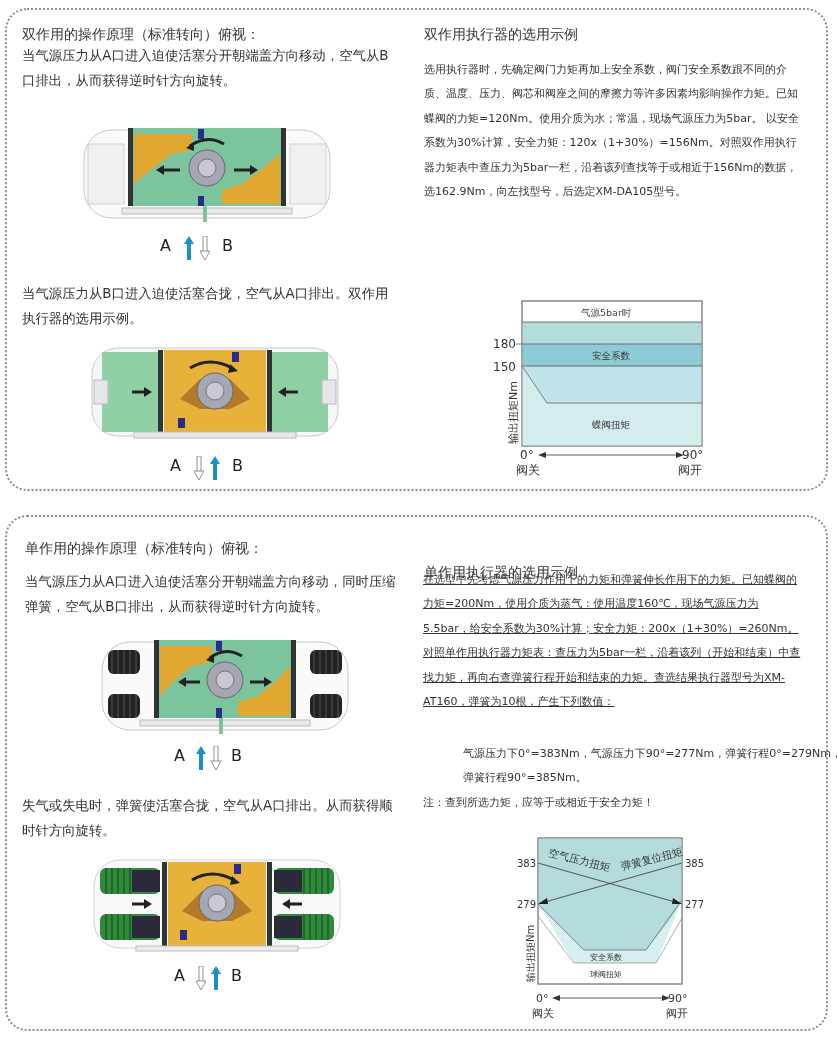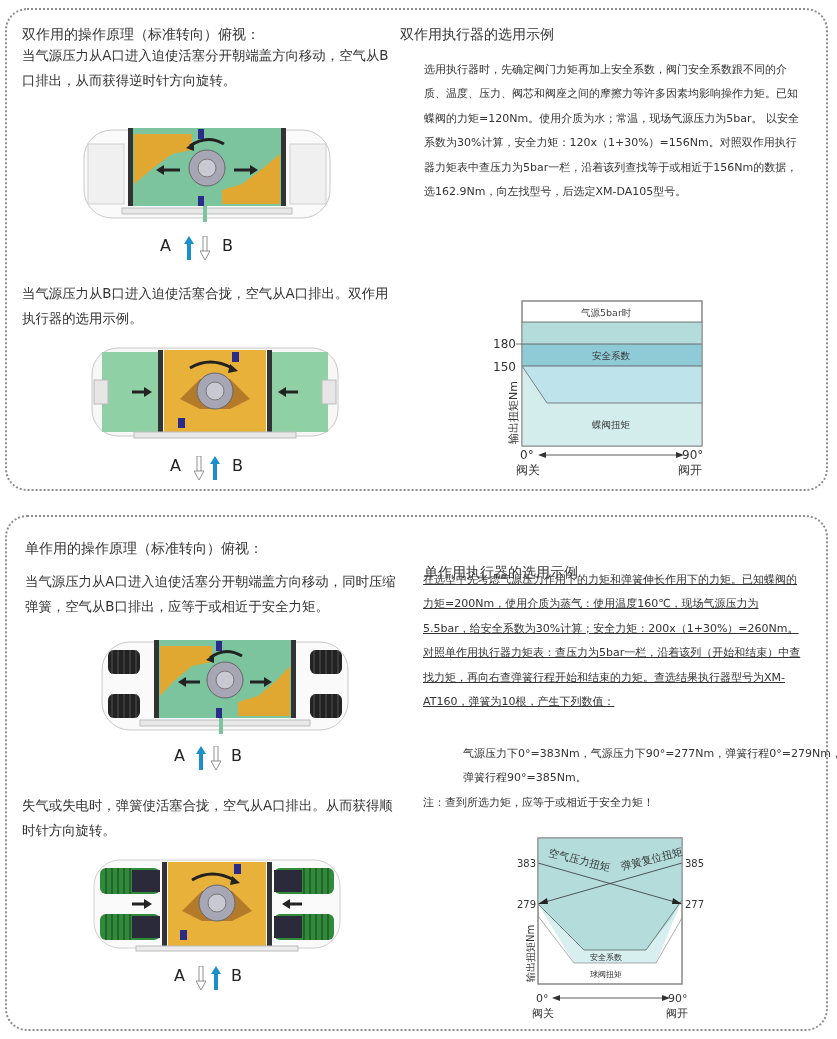--- a/index.html
+++ b/index.html
@@ -104,21 +104,21 @@
       <rect x="3" y="0" width="4" height="16" fill="#fff" stroke="#777" stroke-width="0.8"></rect>
       <polygon points="5,24 10,15 0,15" fill="#fff" stroke="#777" stroke-width="0.8"></polygon>
     </svg>
   <svg class="arrow-up" style="left:40px;" viewBox="0 0 10 24">
       <rect x="3" y="7" width="4" height="17" fill="#1a8fc9"></rect>
       <polygon points="5,0 10,8 0,8" fill="#1a8fc9"></polygon>
     </svg>
   <span class="port-label" style="left:62px;">B</span>
 </div>
 
-<div class="heading" style="left:400px; top:26px;">双作用执行器的选用示例</div>
+<div class="heading" style="left:424px; top:26px;">双作用执行器的选用示例</div>
 <div class="para right-para" style="left:424px; top:58px; width:378px;">选用执行器时，先确定阀门力矩再加上安全系数，阀门安全系数跟不同的介质、温度、压力、阀芯和阀座之间的摩擦力等许多因素均影响操作力矩。已知蝶阀的力矩=120Nm。使用介质为水；常温，现场气源压力为5bar。 以安全系数为30%计算，安全力矩：120x（1+30%）=156Nm。对照双作用执行器力矩表中查压力为5bar一栏，沿着该列查找等于或相近于156Nm的数据，选162.9Nm，向左找型号，后选定XM-DA105型号。</div>
 
 <svg class="chart" style="left:486px; top:296px;" width="230" height="180" viewBox="0 0 230 180">
   <rect x="36" y="5" width="180" height="145" fill="#fff" stroke="#888" stroke-width="1"></rect>
   <rect x="36" y="26" width="180" height="22" fill="#b3dcdb"></rect>
   <rect x="36" y="48" width="180" height="22" fill="#8fcbd6"></rect>
   <polygon points="36,70 216,70 216,150 36,150" fill="#d3ecec"></polygon>
   <polygon points="36,70 216,70 216,107 61,107" fill="#bfe3ea"></polygon>
   <line x1="36" y1="26" x2="216" y2="26" stroke="#555" stroke-width="0.8"></line>
   <line x1="36" y1="48" x2="216" y2="48" stroke="#555" stroke-width="0.8"></line>
@@ -137,21 +137,21 @@
   <line x1="56" y1="159" x2="194" y2="159" stroke="#333" stroke-width="0.8"></line>
   <polygon points="52,159 60,156 60,162" fill="#333"></polygon>
   <polygon points="198,159 190,156 190,162" fill="#333"></polygon>
   <text x="30" y="178" font-size="12" fill="#333">阀关</text>
   <text x="192" y="178" font-size="12" fill="#333">阀开</text>
 </svg>
 
 <div class="panel" id="panel2"></div>
 
 <div class="heading" style="left:25px; top:540px;">单作用的操作原理（标准转向）俯视：</div>
-<div class="para" style="left:25px; top:570px; width:372px;">当气源压力从A口进入迫使活塞分开朝端盖方向移动，同时压缩弹簧，空气从B口排出，应等于或相近于安全力矩。</div>
+<div class="para" style="left:25px; top:570px; width:372px;">当气源压力从A口进入迫使活塞分开朝端盖方向移动，同时压缩弹簧，空气从B口排出，从而获得逆时针方向旋转。</div>
 
 <div class="actuator" style="left:100px; top:636px;">
   <svg class="act-body" viewBox="0 0 250 100">
     <rect x="2" y="6" width="246" height="88" rx="28" fill="#fafafa" stroke="#c8c8c8"></rect>
     <g fill="#222">
       <rect x="8" y="14" width="32" height="24" rx="6"></rect>
       <rect x="8" y="58" width="32" height="24" rx="6"></rect>
       <rect x="210" y="14" width="32" height="24" rx="6"></rect>
       <rect x="210" y="58" width="32" height="24" rx="6"></rect>
     </g>

